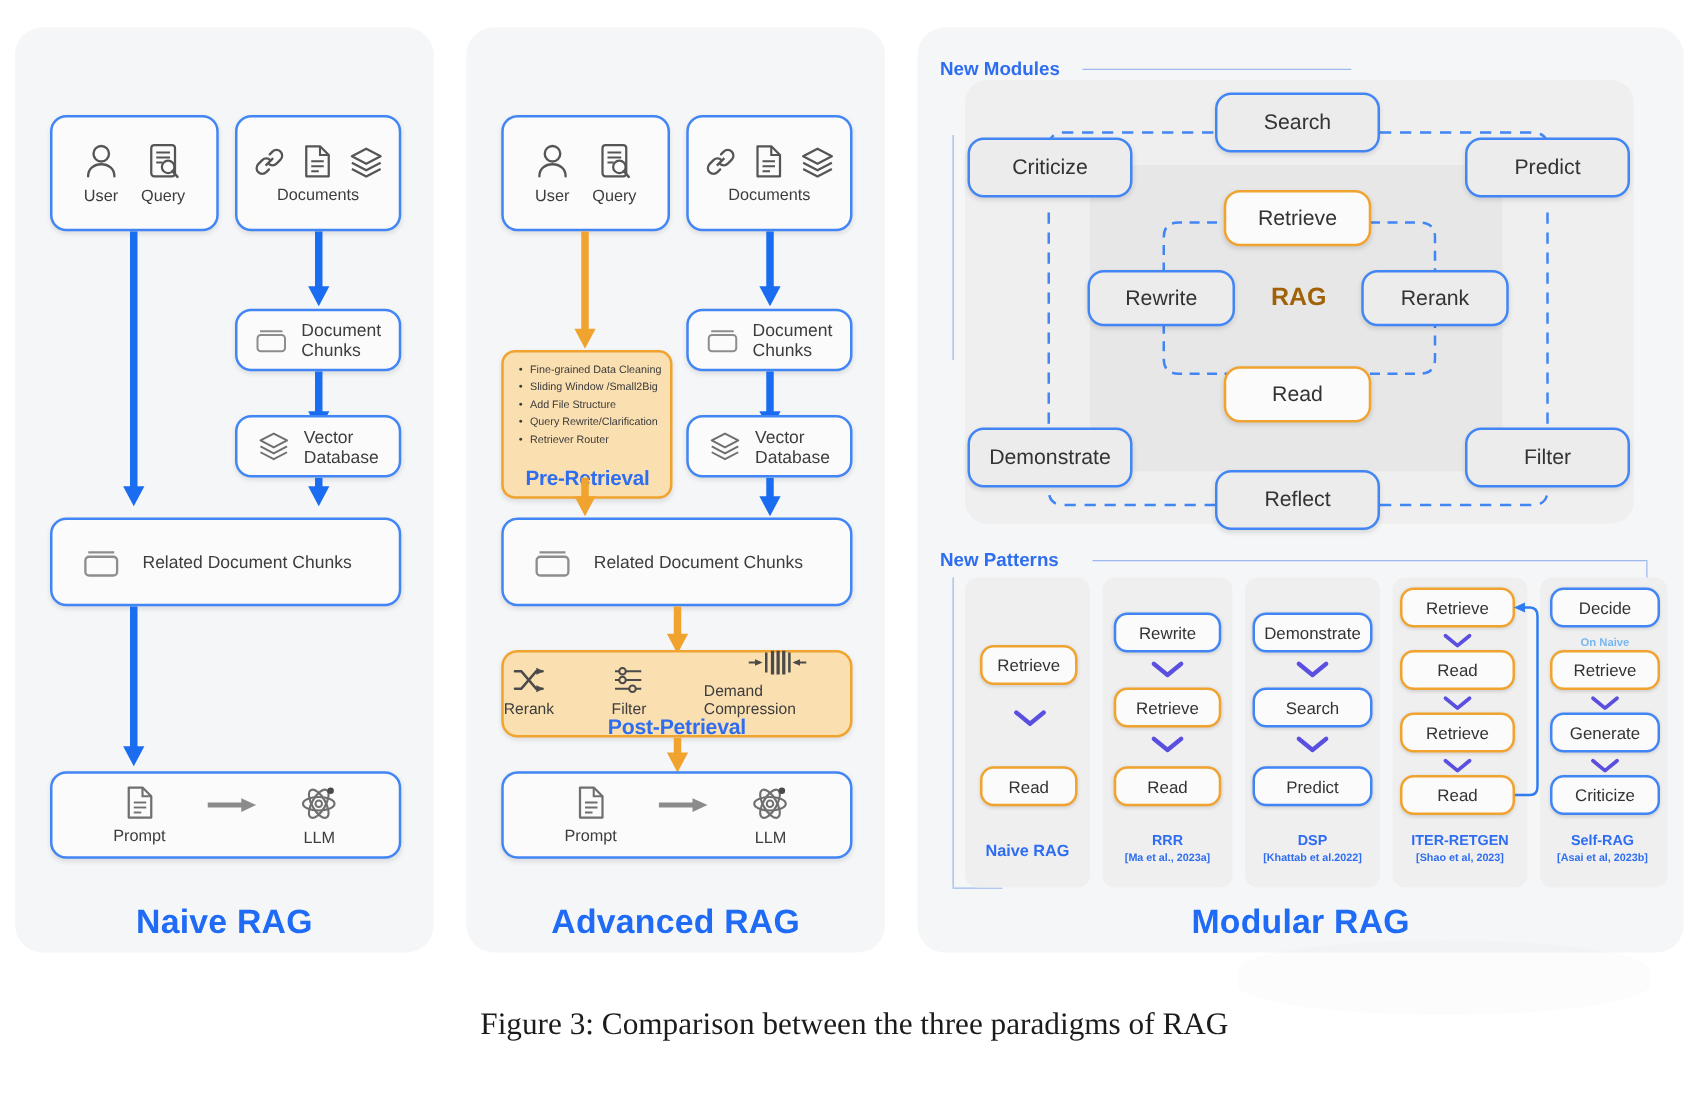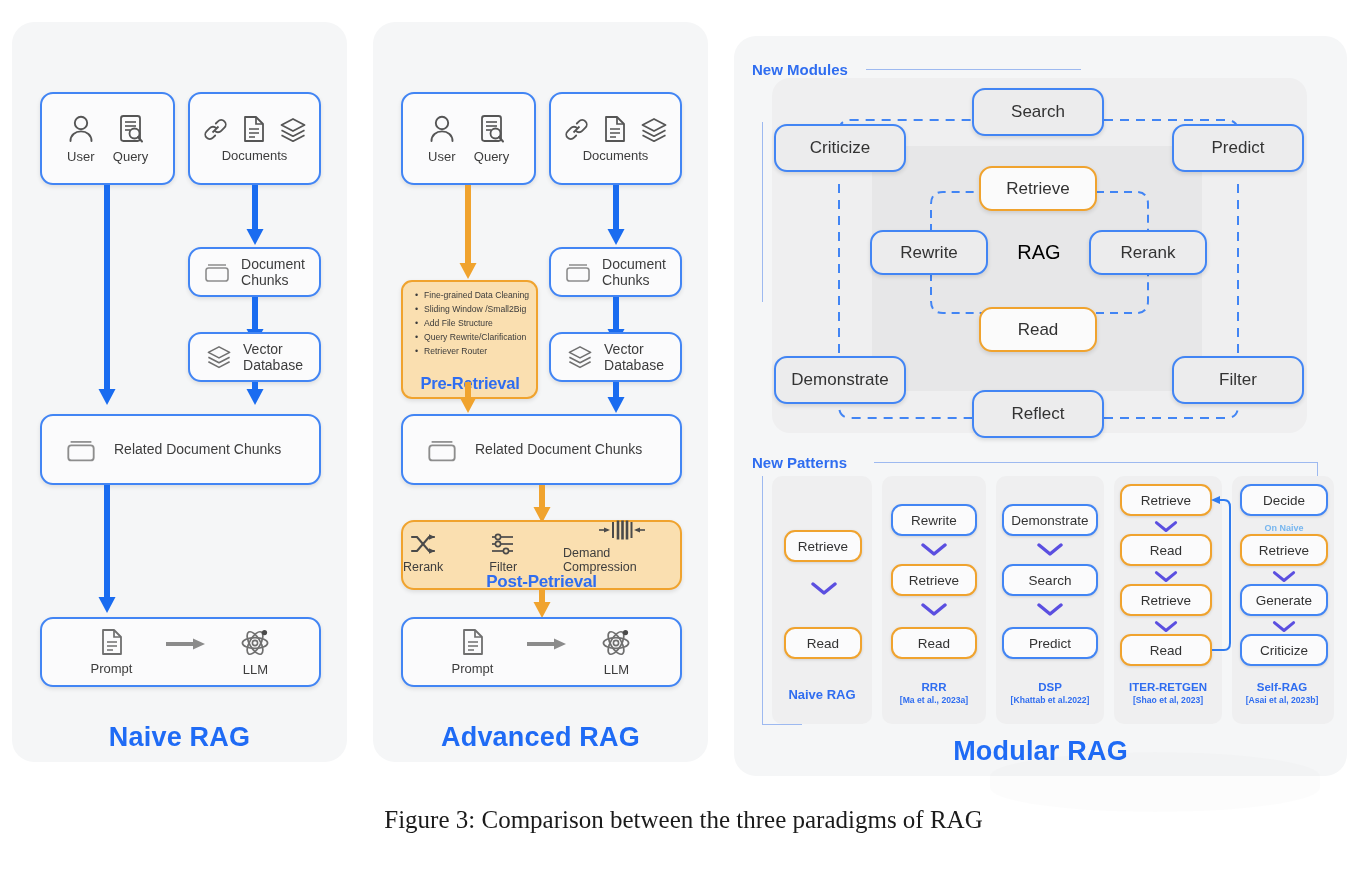--- a/index.html
+++ b/index.html
@@ -11,21 +11,21 @@
     position:relative; overflow:hidden;
   }
   .stage { position:absolute; inset:0; }
 
   
   .panel {
     position:absolute; background:#f5f6f7; border-radius:22px;
   }
   #panel-naive    { left:12px;  top:22px;  width:335px; height:740px; }
   #panel-advanced { left:373px; top:22px;  width:335px; height:740px; }
-  #panel-modular  { left:734px; top:36px;  width:613px; height:740px; }
+  #panel-modular  { left:734px; top:22px;  width:613px; height:740px; }
 
   .paradigm-title {
     position:absolute; width:100%; text-align:center;
     color:#1f6bf5; font-weight:bold; font-size:27px; letter-spacing:.2px;
   }
 
   
   .box {
     position:absolute; background:#fbfbfc;
     border:2px solid #4285f4; border-radius:13px;
@@ -79,21 +79,21 @@
   .modules-inner-bg { position:absolute; background:#e7e7e8; border-radius:12px; }
 
   .mbox {
     position:absolute; background:#ececed; border:2px solid #4285f4;
     border-radius:13px; box-shadow:0 2px 4px rgba(0,0,0,.12);
     display:flex; align-items:center; justify-content:center;
     font-size:17px; color:#333;
   }
   .mbox.orange { background:#fbfbfb; border-color:#f0a32e; }
   .rag-center {
-    position:absolute; color:#000000; font-weight:normal; font-size:20px;
+    position:absolute; color:#a16207; font-weight:bold; font-size:20px;
     display:flex; align-items:center; justify-content:center;
   }
 
   
   .pat-col { position:absolute; background:#efeff0; border-radius:10px; }
   .pbox {
     position:absolute; background:#fbfbfc; border:2px solid #4285f4;
     border-radius:11px; box-shadow:0 1px 3px rgba(0,0,0,.13);
     display:flex; align-items:center; justify-content:center;
     font-size:13.5px; color:#333; white-space:nowrap;

